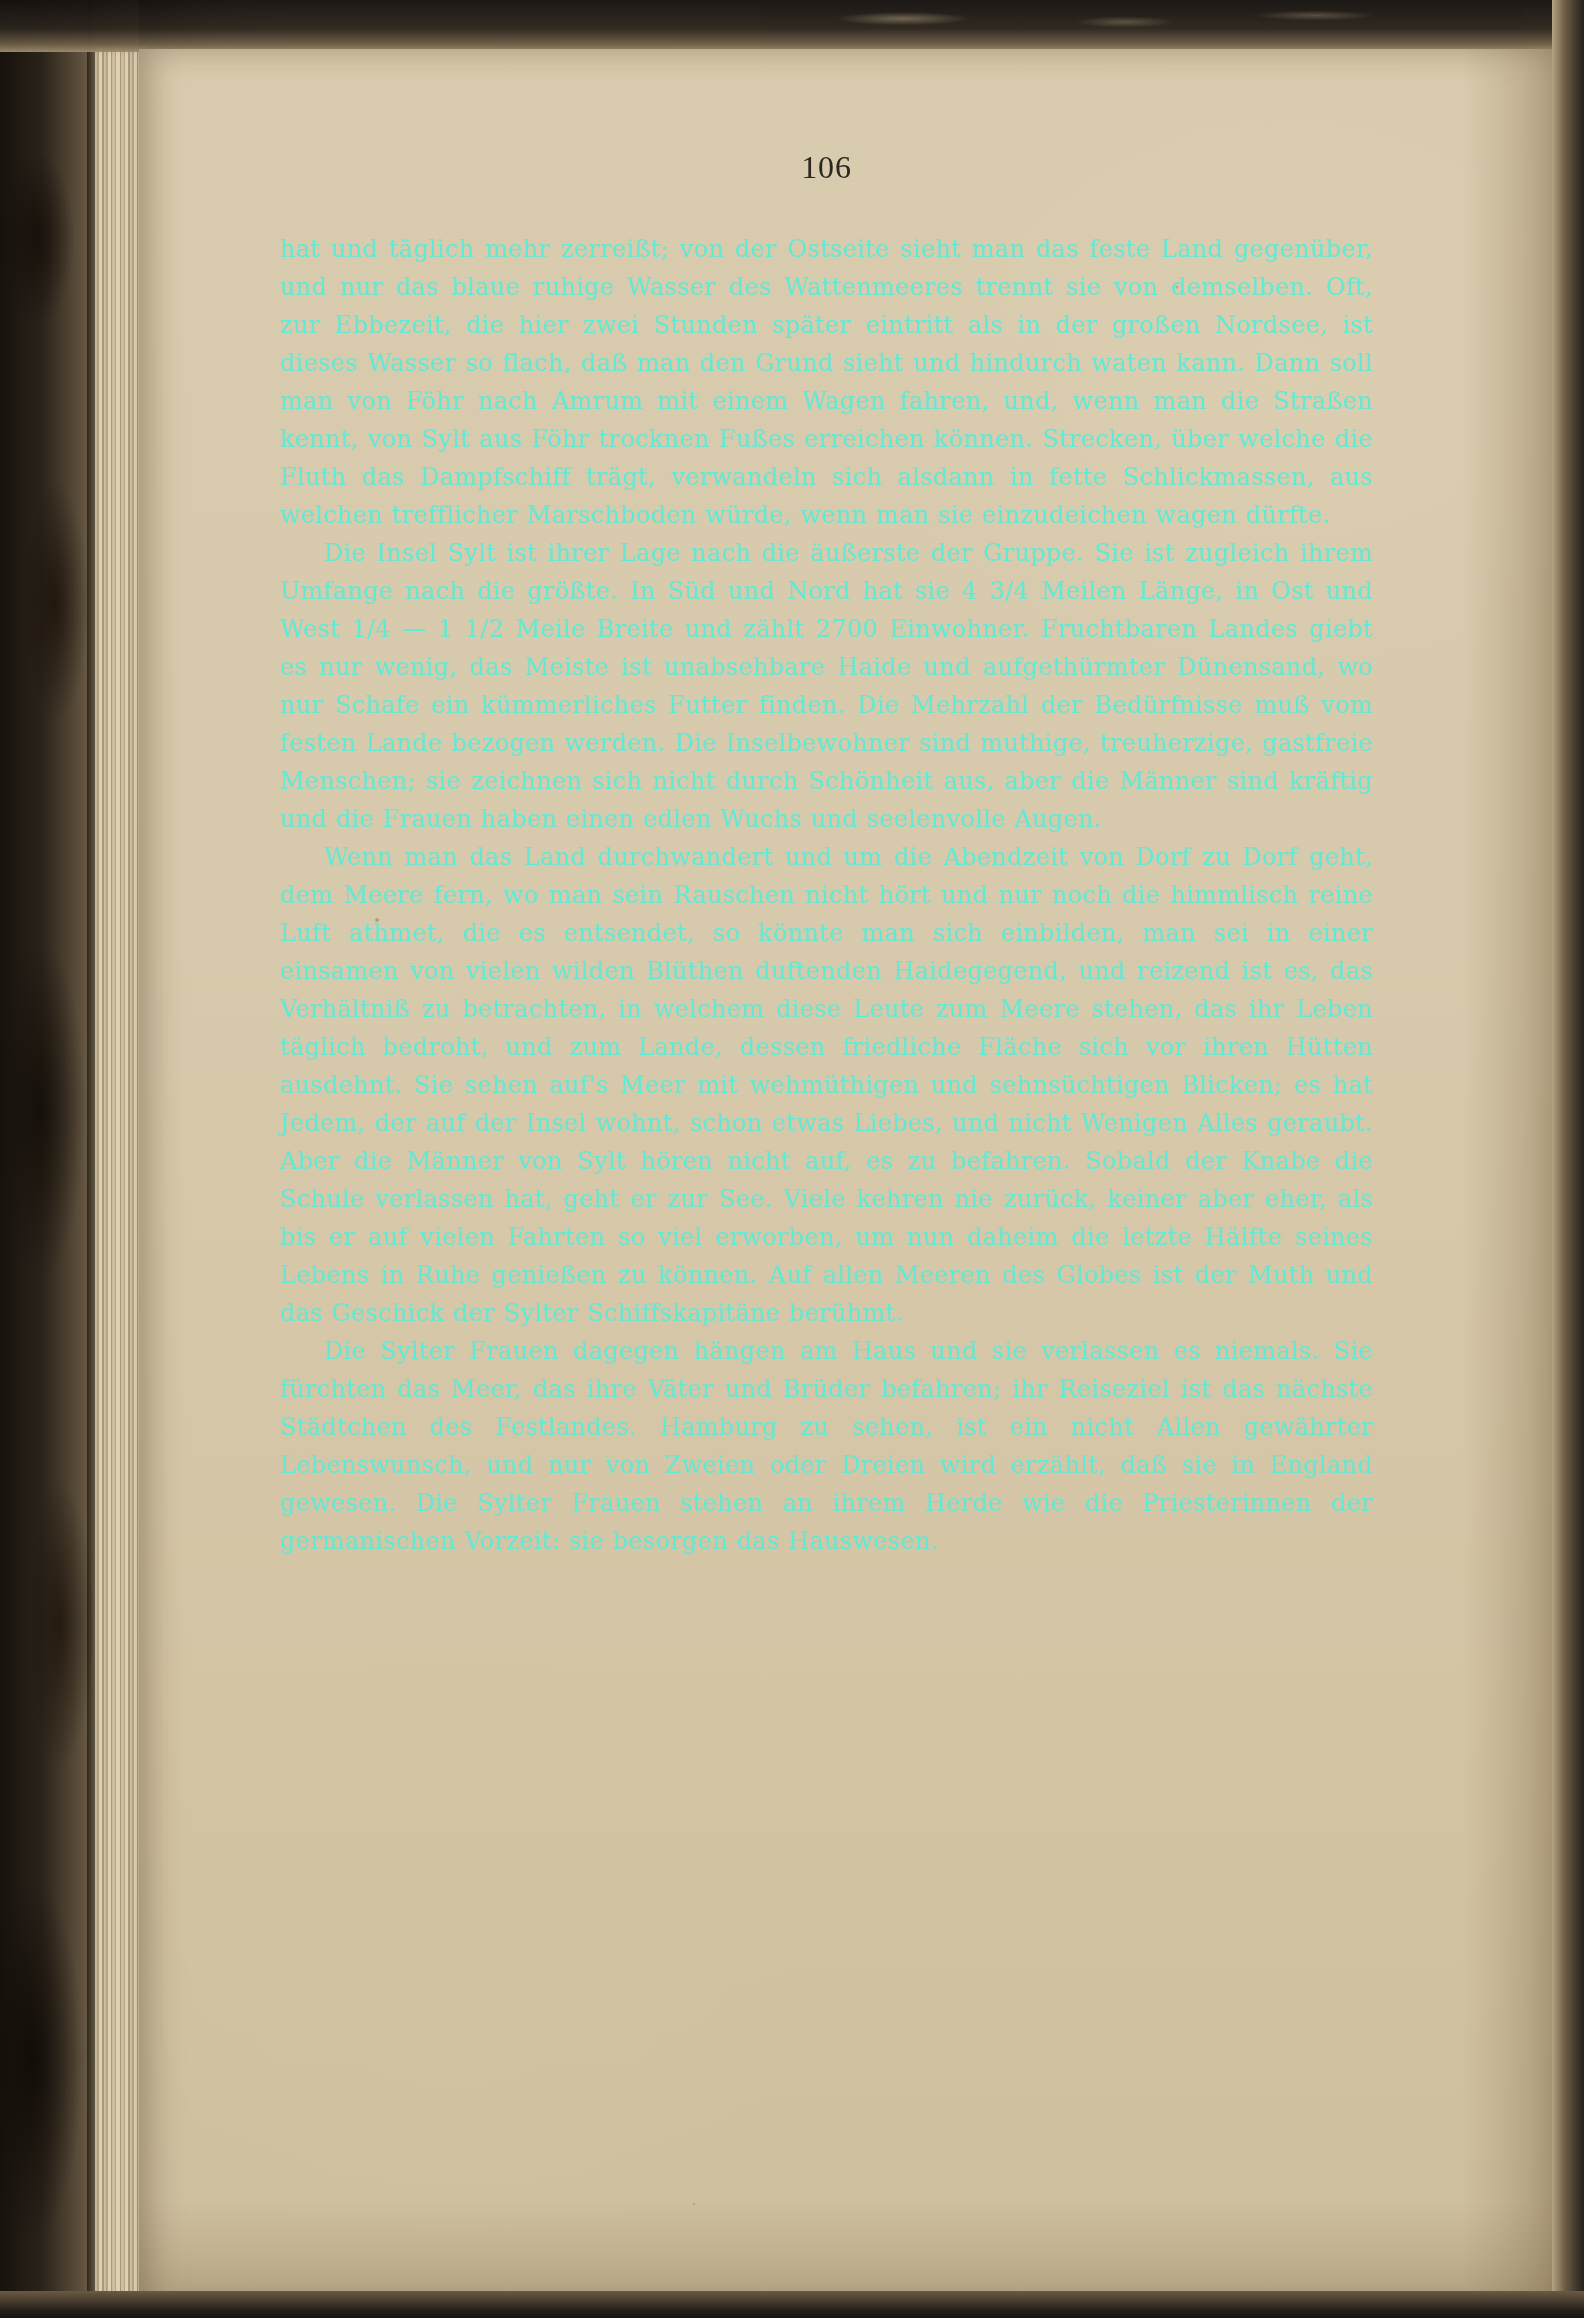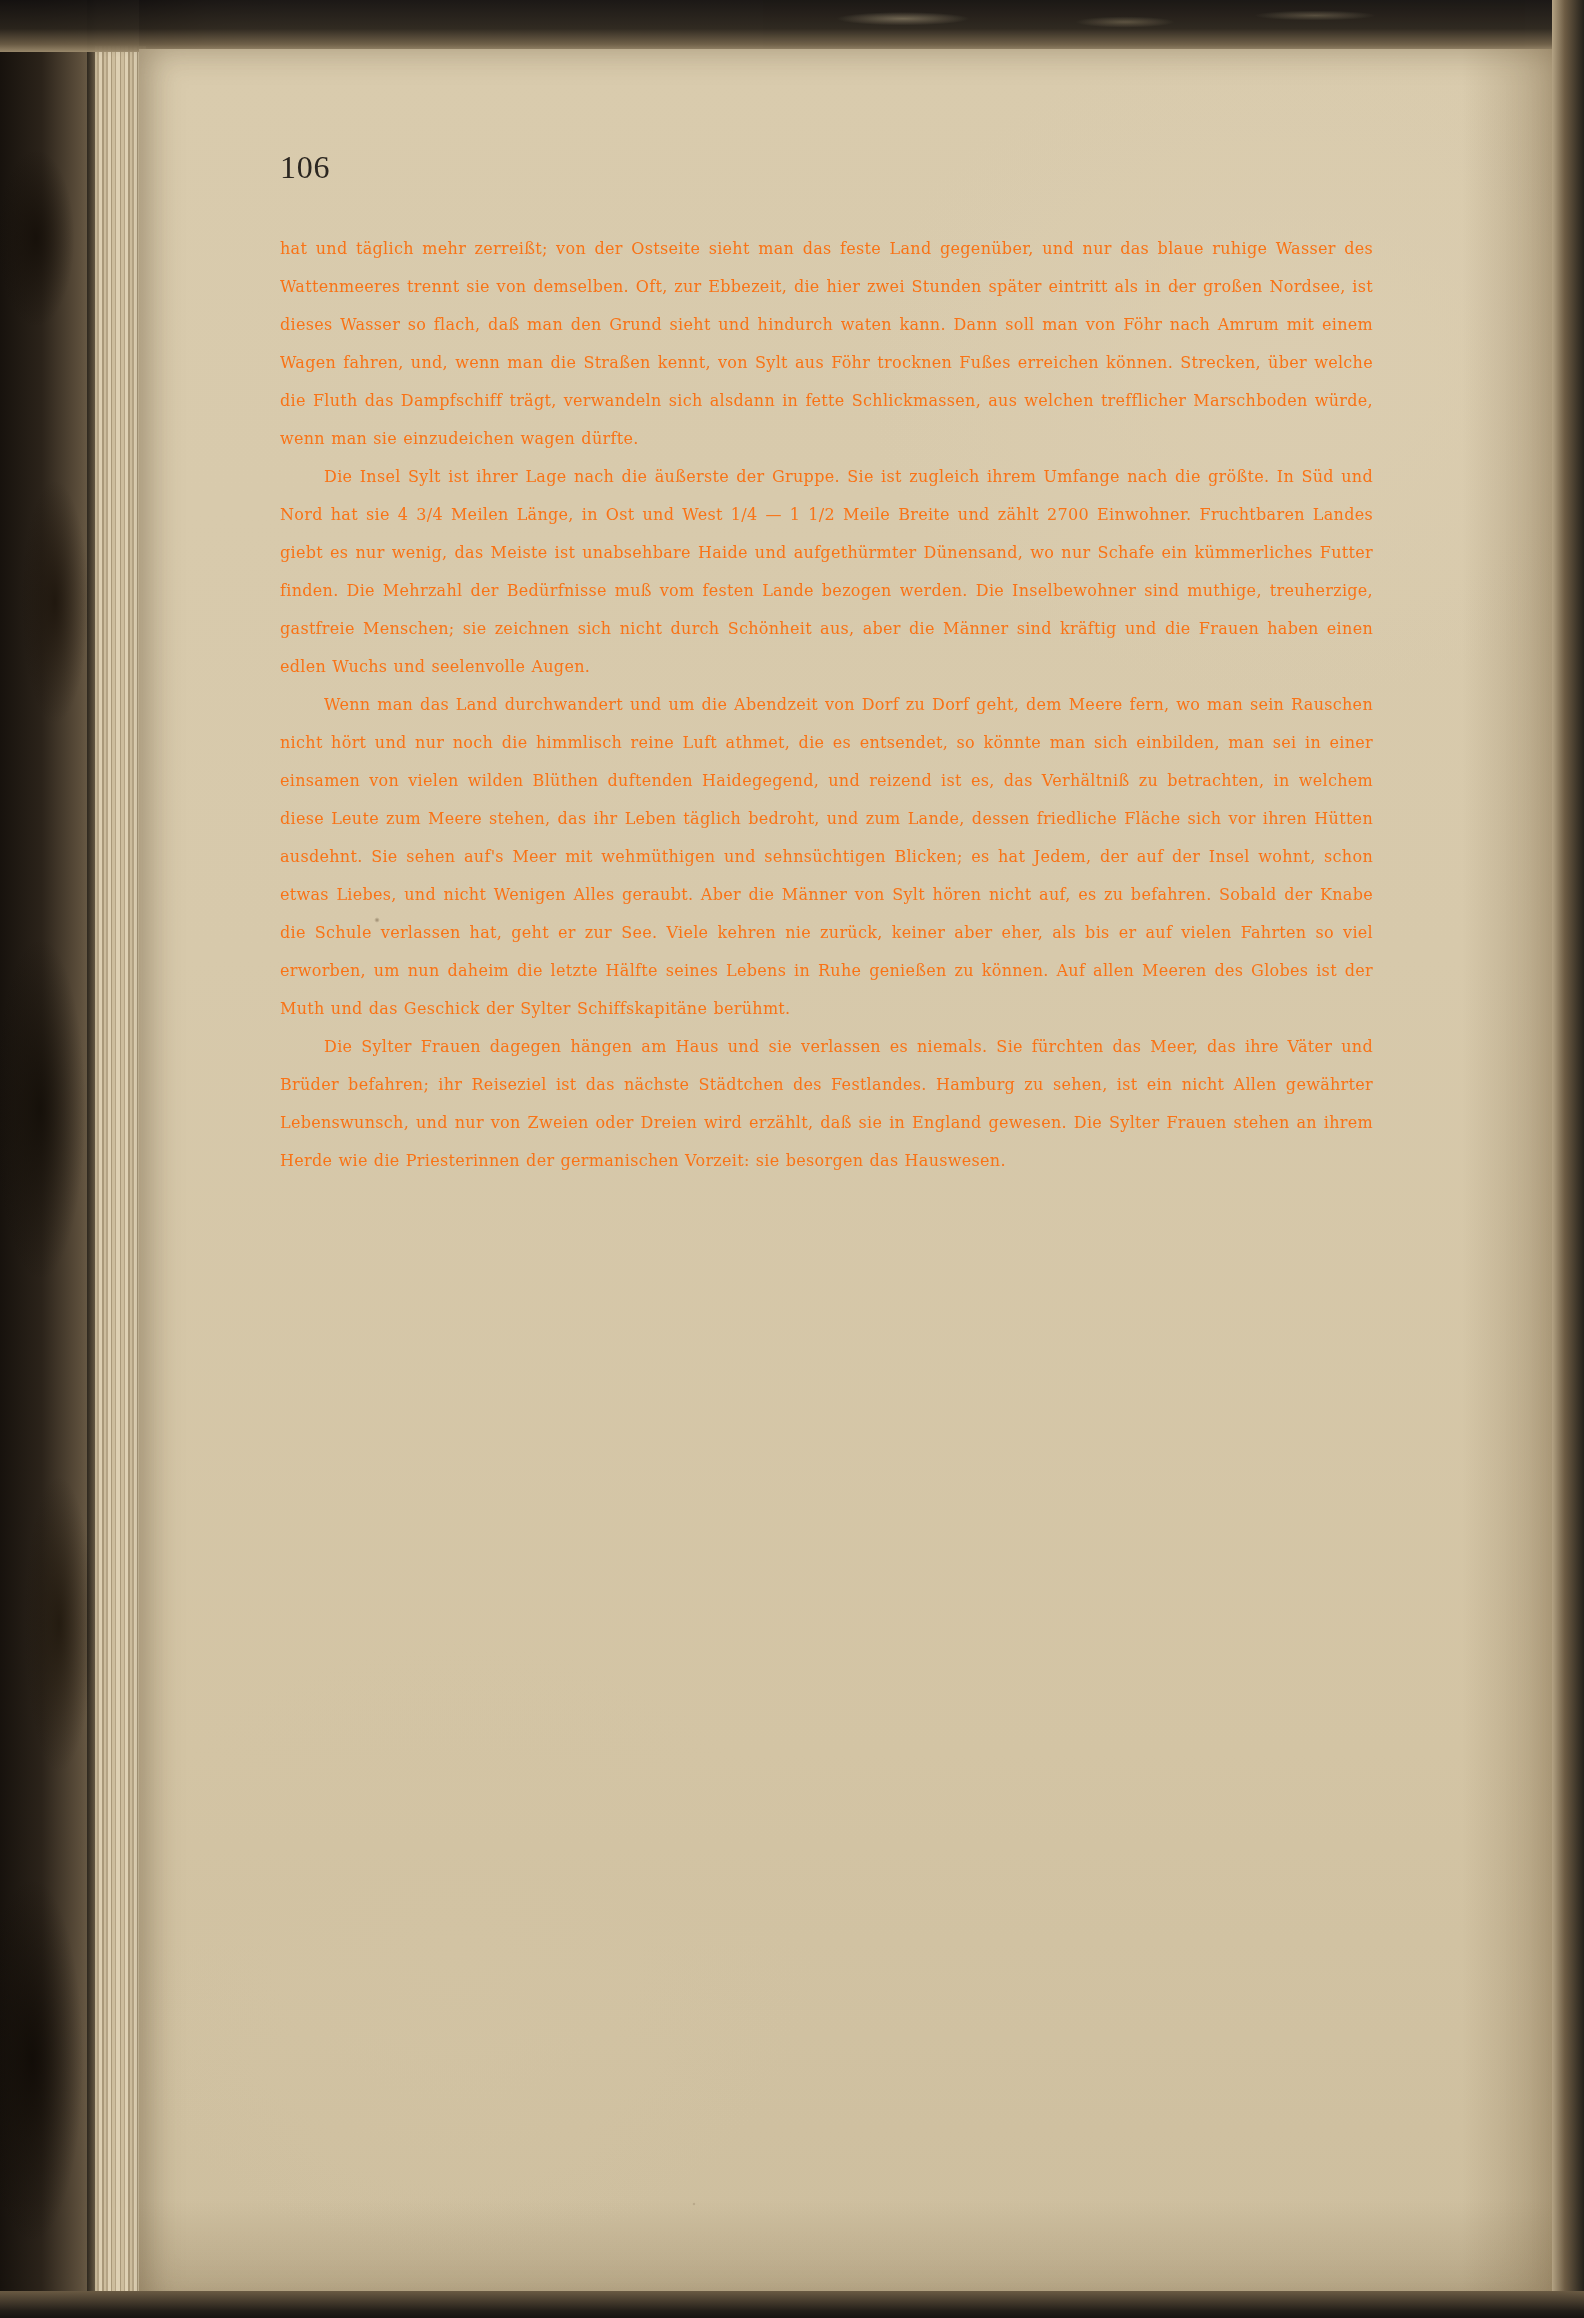--- a/index.html
+++ b/index.html
@@ -115,34 +115,35 @@
     position: absolute;
     left: 280px;
     top: 0;
     width: 1093px;
   }
   .folio {
     position: absolute;
     top: 149px;
     left: 0;
     width: 1093px;
+    text-align: center;
     font-family: "Liberation Serif", serif;
     font-size: 32px;
     color: #2b2620;
     letter-spacing: 0.8px;
   }
   .body-text {
     position: absolute;
     top: 230px;
     left: 0;
     width: 1093px;
     font-family: "DejaVu Serif", serif;
-    font-size: 16px;
+    font-size: 24px;
     line-height: 38px;
-    color: #f97316;
+    color: #5eead4;
     text-align: justify;
     text-justify: inter-word;
     font-feature-settings: "kern" 1;
   }
   .body-text p {
     margin: 0 0 0 0;
     text-indent: 44px;
     letter-spacing: 0.3px;
     word-spacing: 0.8px;
   }

